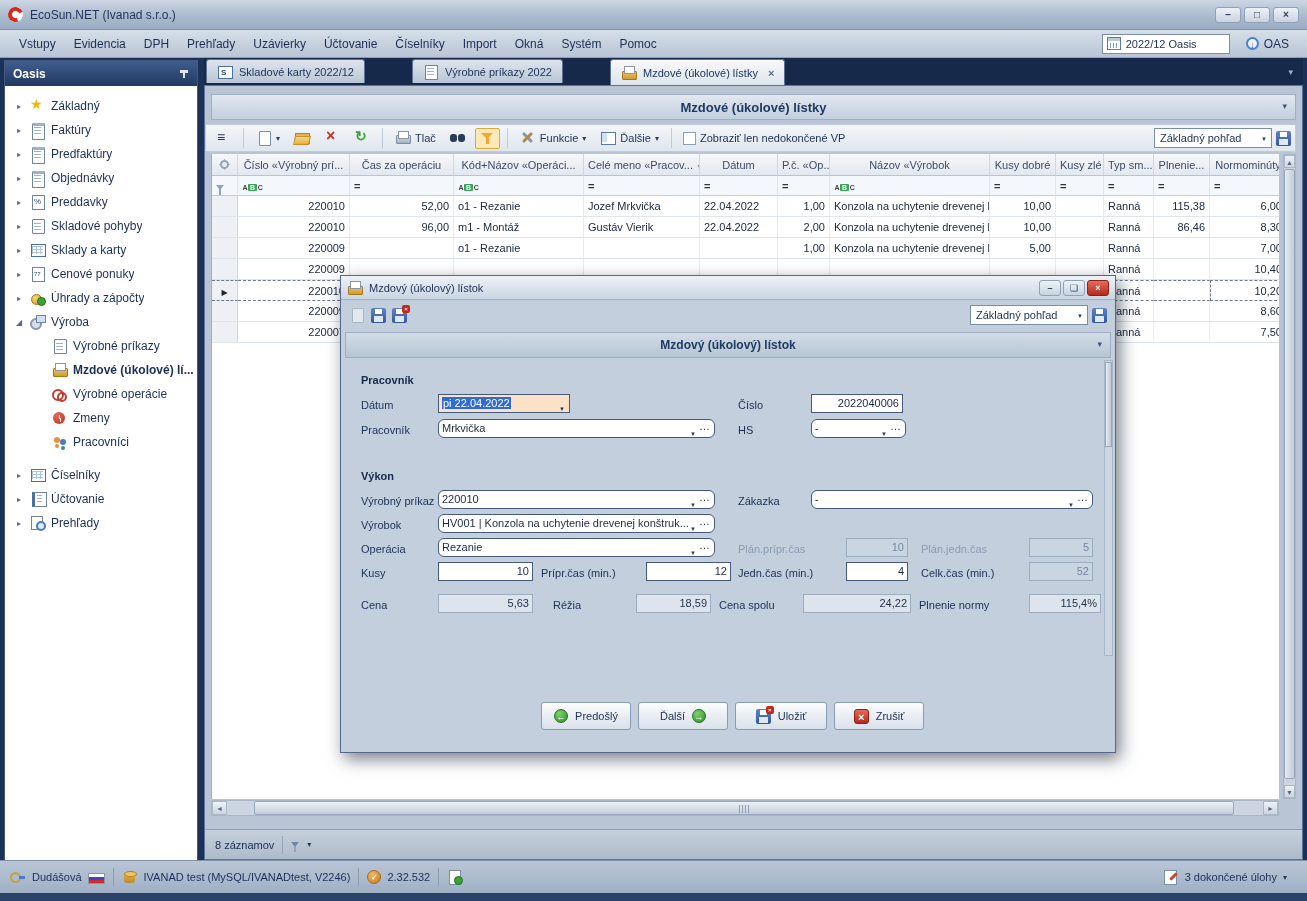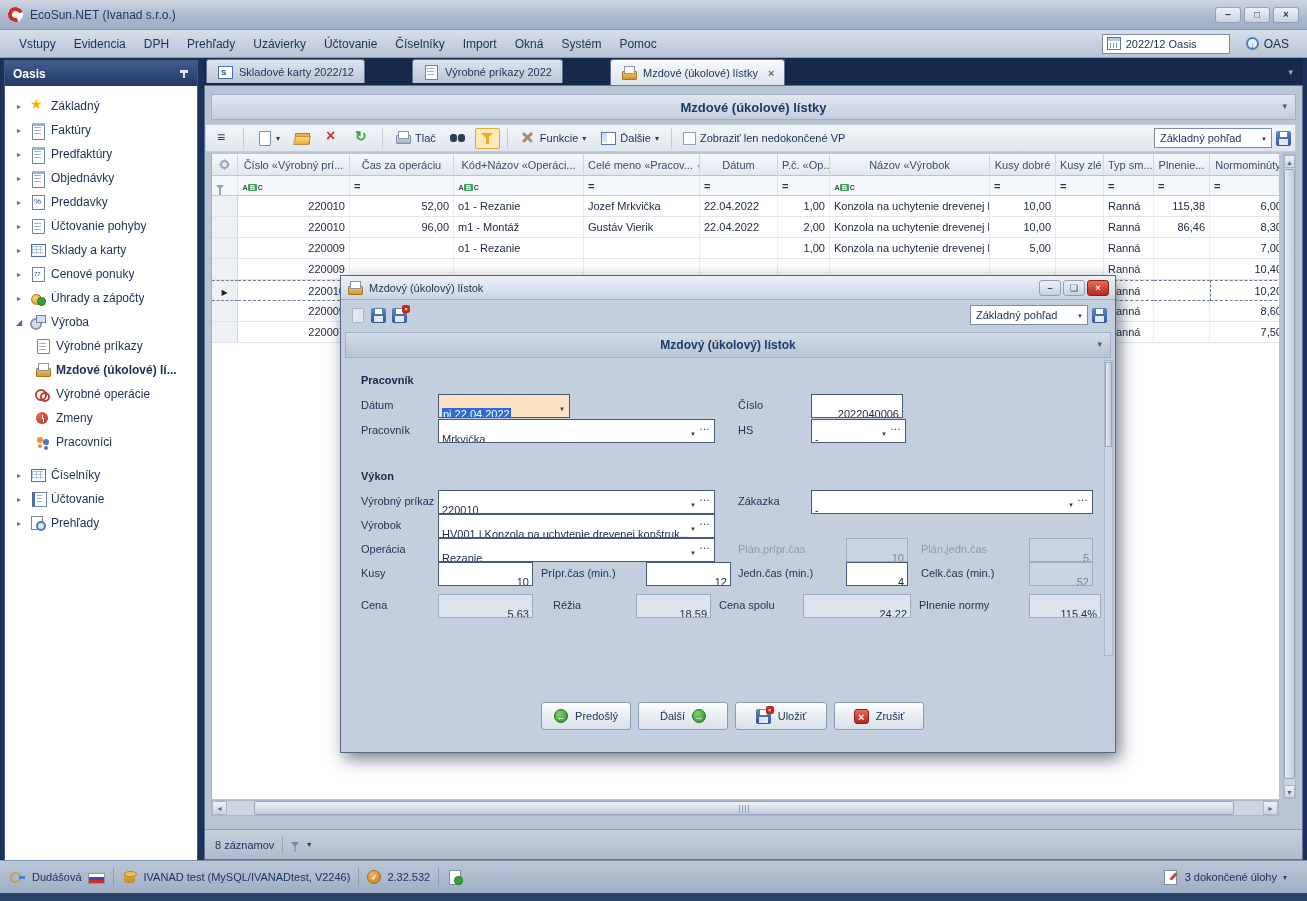--- a/index.html
+++ b/index.html
@@ -41,21 +41,21 @@
   
   .sidebar{position:absolute;left:4px;top:60px;width:194px;height:860px;background:#fff;
     border:1px solid #44597c;}
   .side-head{height:25px;background:linear-gradient(#3f5d8d,#223962);color:#fff;font-weight:bold;
     font-size:12px;display:flex;align-items:center;padding:0 8px;}
   .pin{margin-left:auto;position:relative;width:10px;height:10px;}
   .pin::before{content:"";position:absolute;left:1px;top:1px;width:8px;height:3px;background:#dfe7f2;}
   .pin::after{content:"";position:absolute;left:4px;top:4px;width:2px;height:5px;background:#dfe7f2;}
   .side-items{padding-top:8px;}
   .side-item{display:flex;align-items:center;height:24px;padding-left:8px;font-size:12px;gap:5px;}
-  .side-item.child{padding-left:30px;}
+  .side-item.child{padding-left:47px;}
   .side-item.gap{margin-top:9px;}
   .side-item.selected .side-label{font-weight:bold;}
   .tree-arrow{width:12px;font-size:8px;color:#55688a;text-align:center;}
   .side-label{white-space:nowrap;overflow:hidden;}
 
   
   .ico{display:inline-block;position:relative;width:16px;height:16px;flex:0 0 auto;}
   .ic-star::before{content:"★";position:absolute;left:0;top:-2px;font-size:14px;color:#f2b600;}
   .ic-invoice::before,.ic-order::before,.ic-moves::before,.ic-prod-order::before{content:"";position:absolute;left:2px;top:1px;
     width:11px;height:13px;background:#fff;border:1px solid #6d84a5;border-radius:1px;}
@@ -279,25 +279,25 @@
   .dbtn-sm.cl::before{content:"×";}
   .dlg-toolbar{height:30px;display:flex;align-items:center;gap:6px;padding:0 8px;}
   .dlg-band{margin:2px 4px;height:26px;background:linear-gradient(#d3dce6,#b7c5d3);
     border:1px solid #9fb0c4;display:flex;align-items:center;justify-content:center;position:relative;}
   .dlg-band .band-title{font-size:12px;}
   .dlg-body{position:relative;height:390px;}
   .fsection{position:absolute;font-size:11px;font-weight:bold;color:#17284a;}
   .flabel{position:absolute;font-size:11px;color:#1c3055;line-height:19px;white-space:nowrap;}
   .flabel.dis{color:#8b9cb3;}
   .fld{position:absolute;height:19px;background:#fff;border:1px solid #44597c;font-size:11px;
-    line-height:17px;padding:11px 3px;color:#1c2a45;overflow:hidden;white-space:nowrap;}
+    line-height:17px;padding:0 3px;color:#1c2a45;overflow:hidden;white-space:nowrap;}
   .fld.num{text-align:right;}
   .fld.combo{padding-right:16px;}
   .fld.combo::after{content:"▼";position:absolute;right:4px;top:6px;font-size:6px;color:#2b3b55;}
-  .fld.lookup{padding-right:32px;}
+  .fld.lookup{padding-right:32px;border-radius:6px;}
   .fld.lookup::after{content:"▼";position:absolute;right:18px;top:6px;font-size:6px;color:#2b3b55;}
   .fld.lookup::before{content:"…";position:absolute;right:4px;top:-2px;font-size:11px;color:#2b3b55;}
   .fld.date{background:#fce1c4;}
   .fld.date .sel{background:#2e6bd4;color:#fff;padding:0 1px;}
   .fld.dis{background:#c9d5e1;border-color:#9dadc0;color:#7487a0;}
   .fld.ro{background:#dde4eb;border-color:#9dadc0;color:#24344f;}
   .dlg-vscroll{position:absolute;right:2px;top:0px;width:9px;height:296px;background:#ccd6e2;
     border:1px solid #aab7c6;}
   .dlg-vscroll .thumb{position:absolute;left:0;top:1px;width:7px;height:85px;
     background:linear-gradient(90deg,#e6ebf2,#bac7d6);border:1px solid #97a7ba;}
@@ -382,21 +382,21 @@
           <span class="side-label">Objednávky</span>
         </div>
         <div class="side-item">
           <span class="tree-arrow">▸</span>
           <span class="ico ic-advance"></span>
           <span class="side-label">Preddavky</span>
         </div>
         <div class="side-item">
           <span class="tree-arrow">▸</span>
           <span class="ico ic-moves"></span>
-          <span class="side-label">Účtovanie pohyby</span>
+          <span class="side-label">Skladové pohyby</span>
         </div>
         <div class="side-item">
           <span class="tree-arrow">▸</span>
           <span class="ico ic-cards"></span>
           <span class="side-label">Sklady a karty</span>
         </div>
         <div class="side-item">
           <span class="tree-arrow">▸</span>
           <span class="ico ic-offer"></span>
           <span class="side-label">Cenové ponuky</span>

